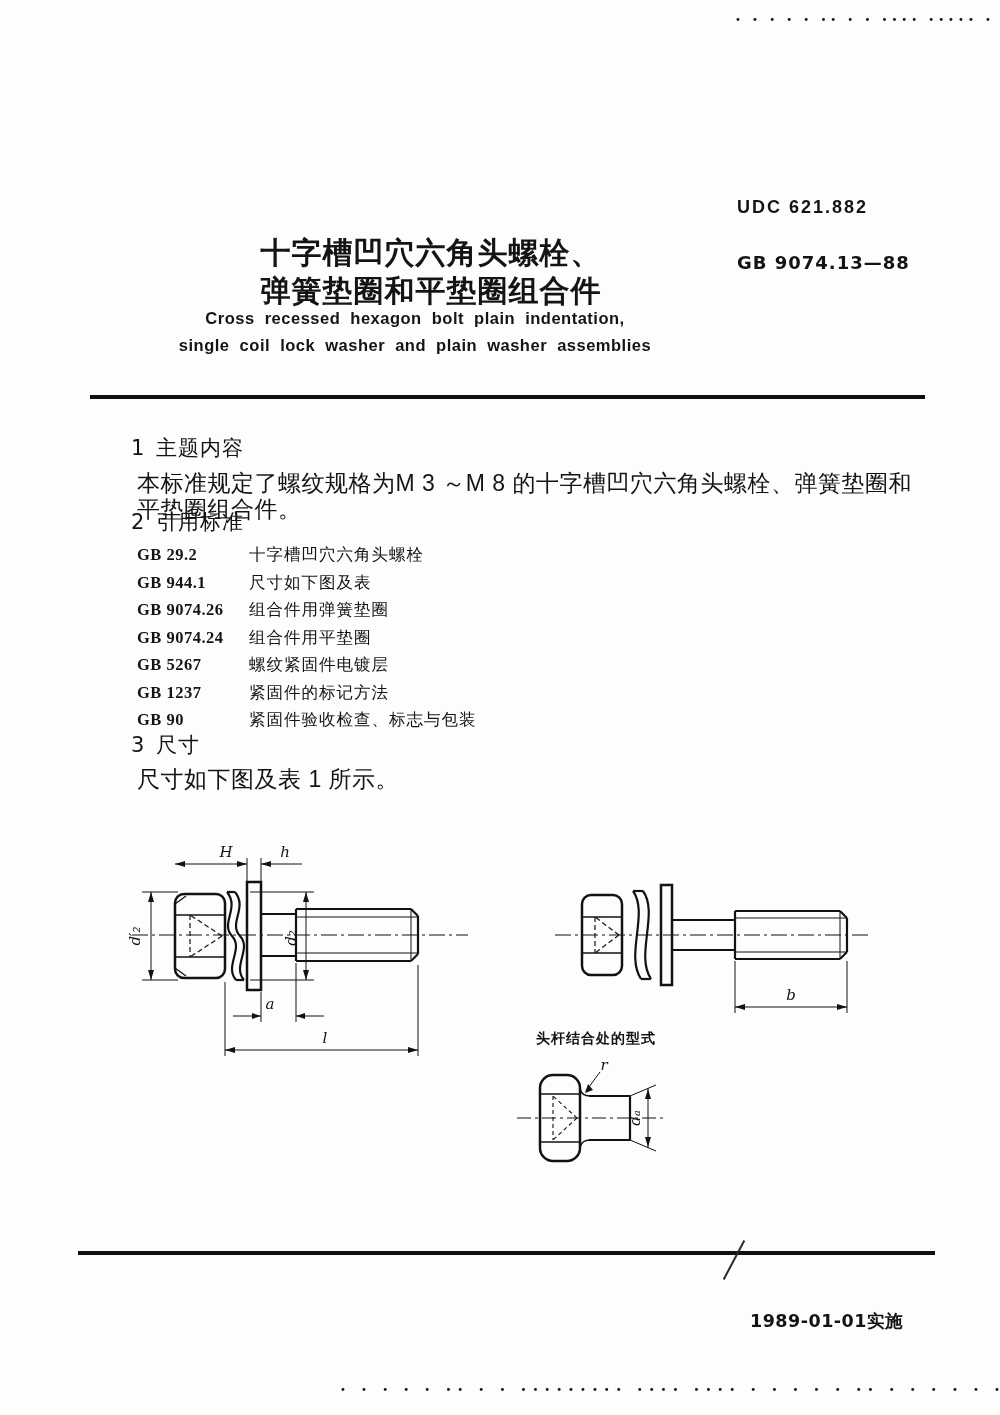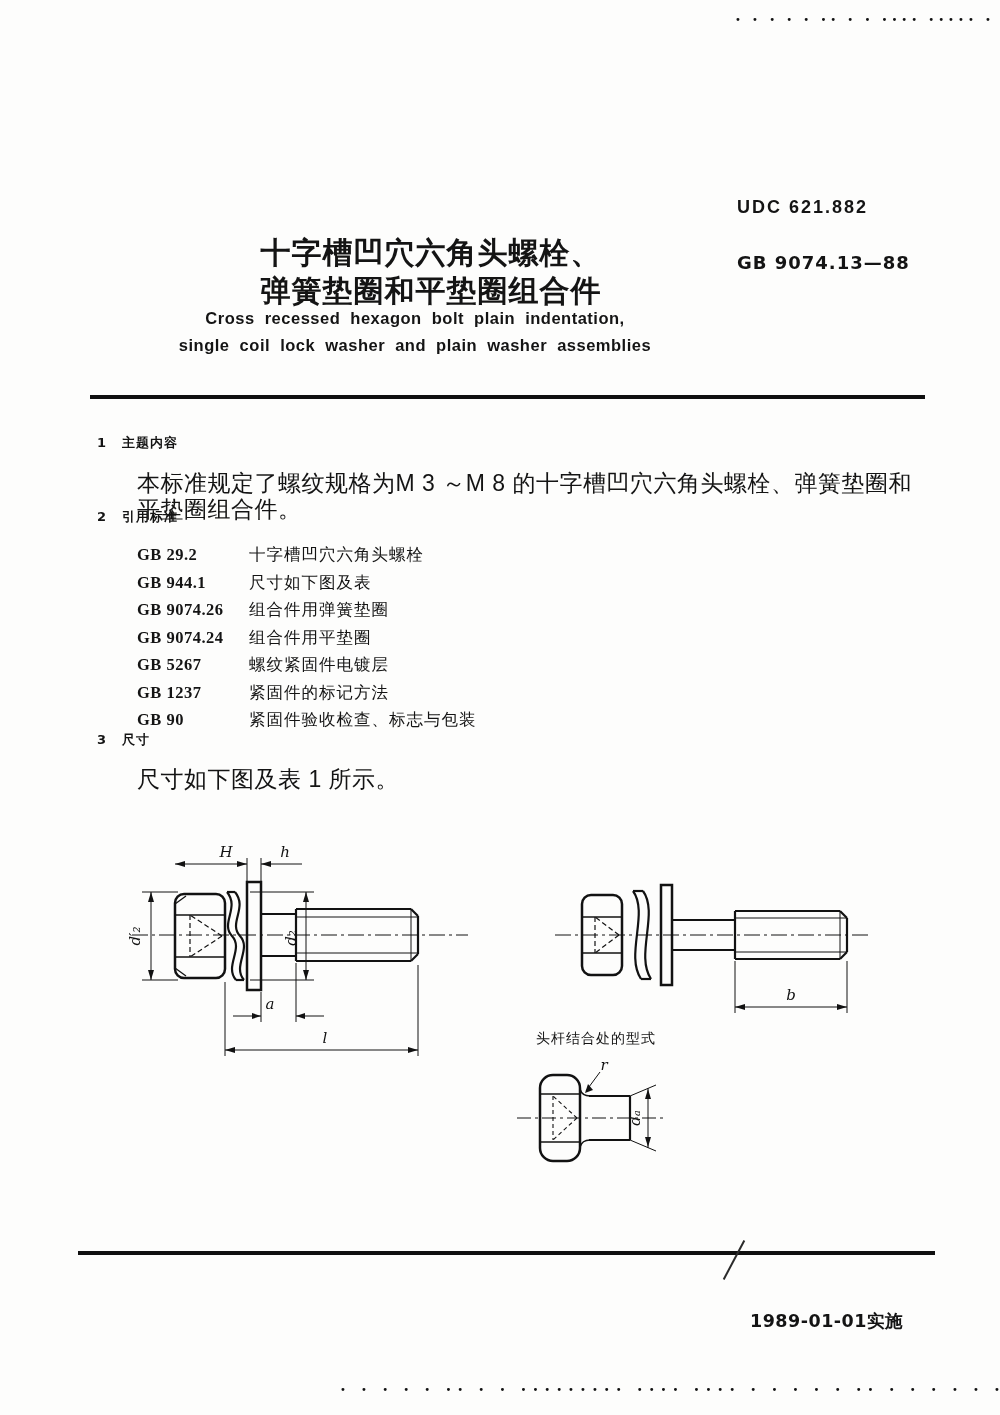--- a/index.html
+++ b/index.html
@@ -15,28 +15,28 @@
     font-size:26px;font-weight:bold;letter-spacing:2px;}
   .title-zh{left:95px;top:218px;width:640px;text-align:center;
     font-size:30px;font-weight:bold;line-height:38px;letter-spacing:1px;margin:16px;}
   .udc{left:737px;top:197px;font-size:18px;font-weight:bold;letter-spacing:2px;
     font-family:Liberation Sans, sans-serif;}
   .gb-code{left:737px;top:252px;font-size:18px;font-weight:bold;letter-spacing:1px;
     font-family:"DejaVu Sans",sans-serif;}
   .title-en{left:85px;top:305px;width:660px;text-align:center;
     font-size:16.5px;font-weight:bold;line-height:27px;word-spacing:5px;letter-spacing:.5px;}
   .rule{background:#101010;height:4px;}
-  .sec-head{font-size:13px;font-weight:bold;letter-spacing:1px;}
+  .sec-head{font-size:21px;font-weight:normal;letter-spacing:1px;margin-left:34px;}
   .sec-head .num{display:inline-block;width:25px;font-family:"DejaVu Sans",sans-serif;}
   .para{font-size:23px;letter-spacing:.5px;width:780px;line-height:26px;}
   .refs{font-size:16.5px;line-height:27.5px;}
   .refs .code{display:inline-block;min-width:112px;font-weight:bold;
     font-family:Liberation Serif, serif;letter-spacing:.5px;}
   .refs .rtitle{letter-spacing:1px;}
-  .caption{font-size:14px;font-weight:normal;letter-spacing:1px;}
+  .caption{font-size:14px;font-weight:bold;letter-spacing:1px;}
   .footer-text{font-size:17.5px;font-weight:bold;letter-spacing:.5px;
     font-family:"DejaVu Sans",sans-serif;}
   svg{overflow:visible;}
   svg line, svg path, svg rect, svg polyline{stroke:#121212;fill:none;}
   svg polygon{fill:#121212;stroke:none;}
   .dim-label{font-family:"DejaVu Serif",serif;font-style:italic;font-size:15px;
     fill:#121212;stroke:none;}
   .artifact{background:#2a2a2a;}
 </style>
 </head>

